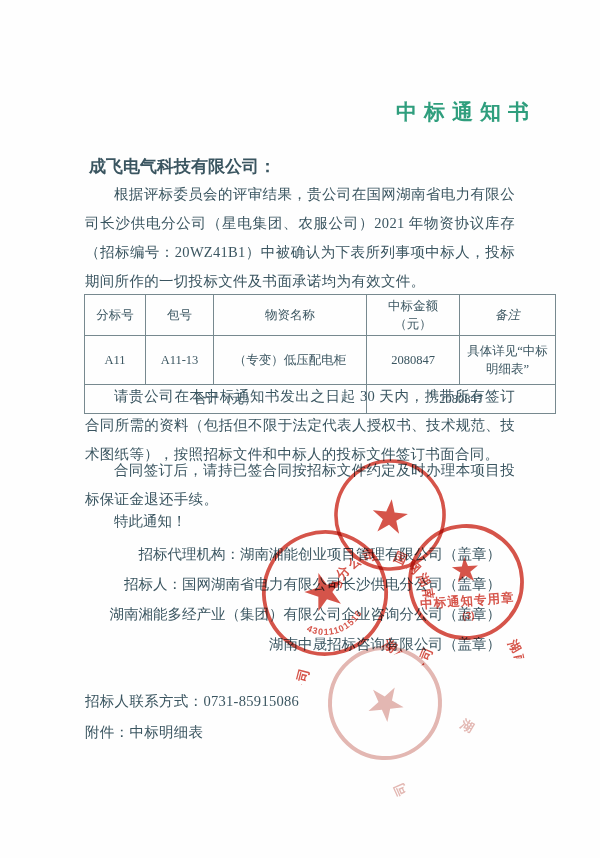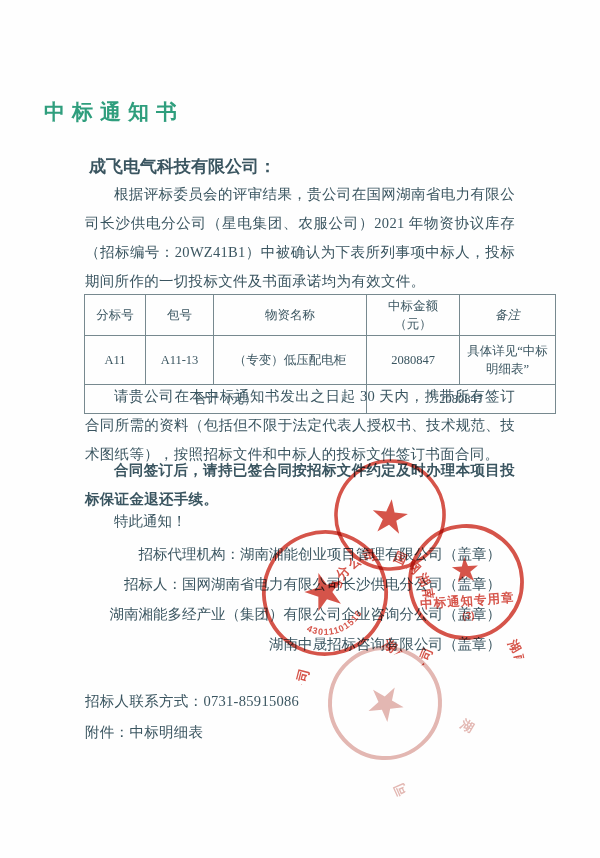--- a/index.html
+++ b/index.html
@@ -10,35 +10,35 @@
     --tableborder:#77898f;
   }
   html,body{margin:0;padding:0;}
   body{background:#e8e8e8;font-family:"Liberation Serif", serif;}
   .page{
     position:relative;width:600px;height:858px;background:#fefefe;
     margin:0 auto;overflow:hidden;color:var(--body);
   }
   .doc-title{
     position:absolute;top:98px;left:0;width:536px;margin:0;
-    text-align:left;font-size:21px;font-weight:bold;
-    letter-spacing:7px;color:var(--title);padding-left:44px;
+    text-align:right;font-size:21px;font-weight:bold;
+    letter-spacing:7px;color:var(--title);
   }
   .recipient{
     position:absolute;left:85px;top:151px;width:430px;margin:4px;
     font-size:17px;font-weight:600;
   }
   .para{
     position:absolute;left:85px;width:430px;margin:0;
     font-size:14.5px;line-height:29px;text-align:justify;
     text-indent:2em;letter-spacing:0.3px;
   }
   .para1{top:180px;}
   .para2{top:382px;}
-  .para3{top:456px;font-weight:bold;}
+  .para3{top:456px;}
   .notice{
     position:absolute;left:85px;top:512px;margin:0;
     font-size:14.5px;text-indent:2em;
   }
   table.award{
     position:absolute;left:84px;top:294px;width:430px;
     border-collapse:collapse;table-layout:fixed;
     font-size:12.5px;color:var(--body);
   }
   table.award td{

